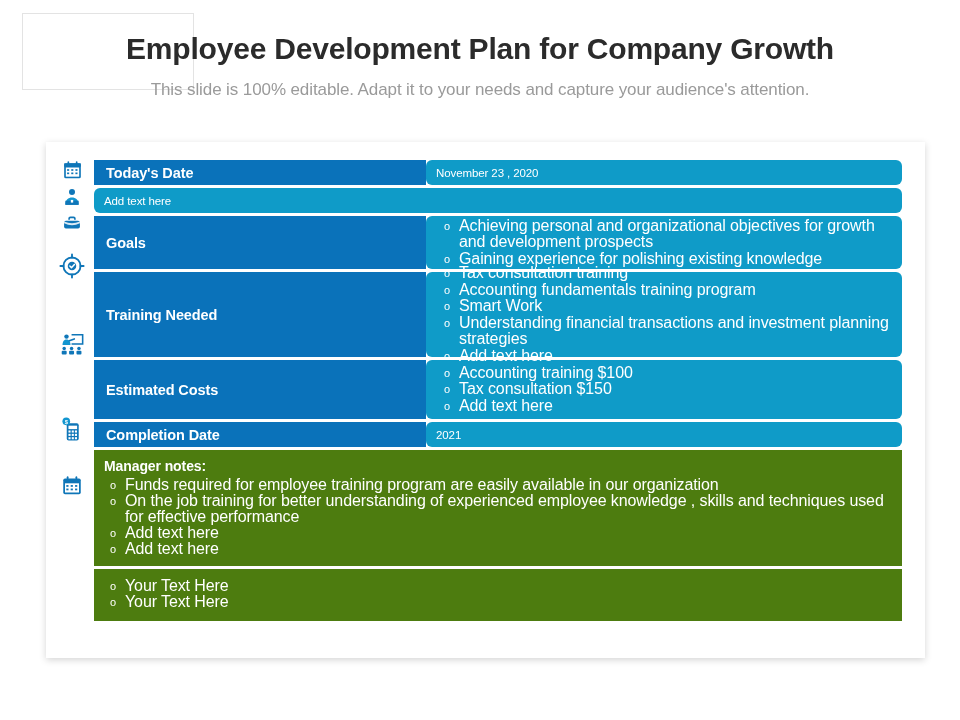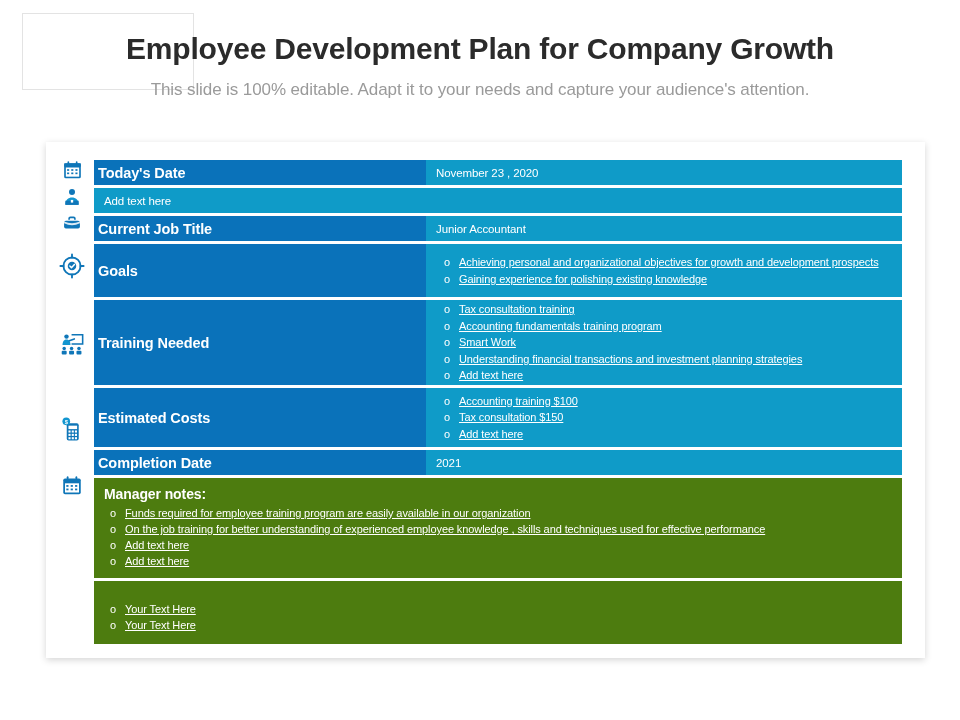--- a/index.html
+++ b/index.html
@@ -87,57 +87,57 @@
     margin-bottom: 3px;
   }
   .cell-label {
     width: 332px;
     background: #0a72ba;
     color: #ffffff;
     font-size: 14.5px;
     font-weight: bold;
     display: flex;
     align-items: center;
-    padding-left: 4px;
+    padding-left: 12px;
     box-sizing: border-box;
     letter-spacing: -0.1px;
   }
   .cell-value {
     flex: 1;
     background: #0f9bc8;
     color: #ffffff;
     box-sizing: border-box;
     padding: 0 10px;
     display: flex;
     flex-direction: column;
     justify-content: center;
+    border-radius: 6px;
   }
   .cell-value.plain {
     justify-content: center;
     font-size: 11.5px;
     padding-left: 10px;
   }
   .cell-value .single {
     font-size: 11.5px;
     letter-spacing: -0.1px;
   }
 
   .bullets {
     list-style: none;
     margin: 0;
     padding: 0;
   }
   .bullets li {
     position: relative;
     padding-left: 23px;
-    font-size: 11px;
+    font-size: 16px;
     line-height: 16.5px;
     letter-spacing: -0.1px;
     color: #ffffff;
-    text-decoration: underline;
   }
   .bullets li::before {
     content: "o";
     position: absolute;
     left: 8px;
     top: 0;
     font-size: 11px;
     line-height: 16.5px;
     color: #ffffff;
   }
@@ -296,26 +296,20 @@
       <span class="single">November 23 , 2020</span>
     </div>
   </div>
 
   <div class="row h-sm">
     <div class="cell-value plain">
       <span class="single">Add text here</span>
     </div>
   </div>
 
-  <div class="row h-sm">
-    <div class="cell-label">Current Job Title</div>
-    <div class="cell-value plain">
-      <span class="single">Junior Accountant</span>
-    </div>
-  </div>
 
   <div class="row h-goals">
     <div class="cell-label">Goals</div>
     <div class="cell-value">
       <ul class="bullets">
         <li>Achieving personal and organizational objectives for growth and development prospects</li>
         <li>Gaining experience for polishing existing knowledge</li>
       </ul>
     </div>
   </div>
@@ -354,20 +348,20 @@
   <div class="row-full">
     <div class="notes-title">Manager notes:</div>
     <ul class="bullets">
       <li>Funds required for employee training program are easily available in our organization</li>
       <li>On the job training for better understanding of experienced employee knowledge , skills and techniques used for effective performance</li>
       <li>Add text here</li>
       <li>Add text here</li>
     </ul>
   </div>
 
-  <div class="row-full" style="padding-top:20px;padding-bottom:11px;">
+  <div class="row-full" style="padding-top:9px;padding-bottom:11px;">
     <ul class="bullets">
       <li>Your Text Here</li>
       <li>Your Text Here</li>
     </ul>
   </div>
 
 </div>
 
 </body></html>

